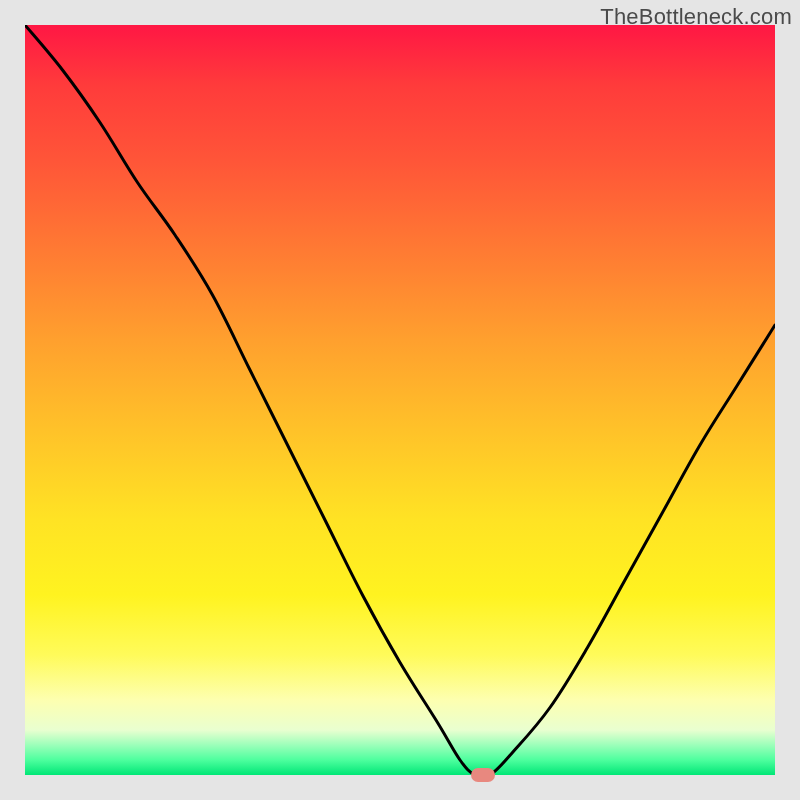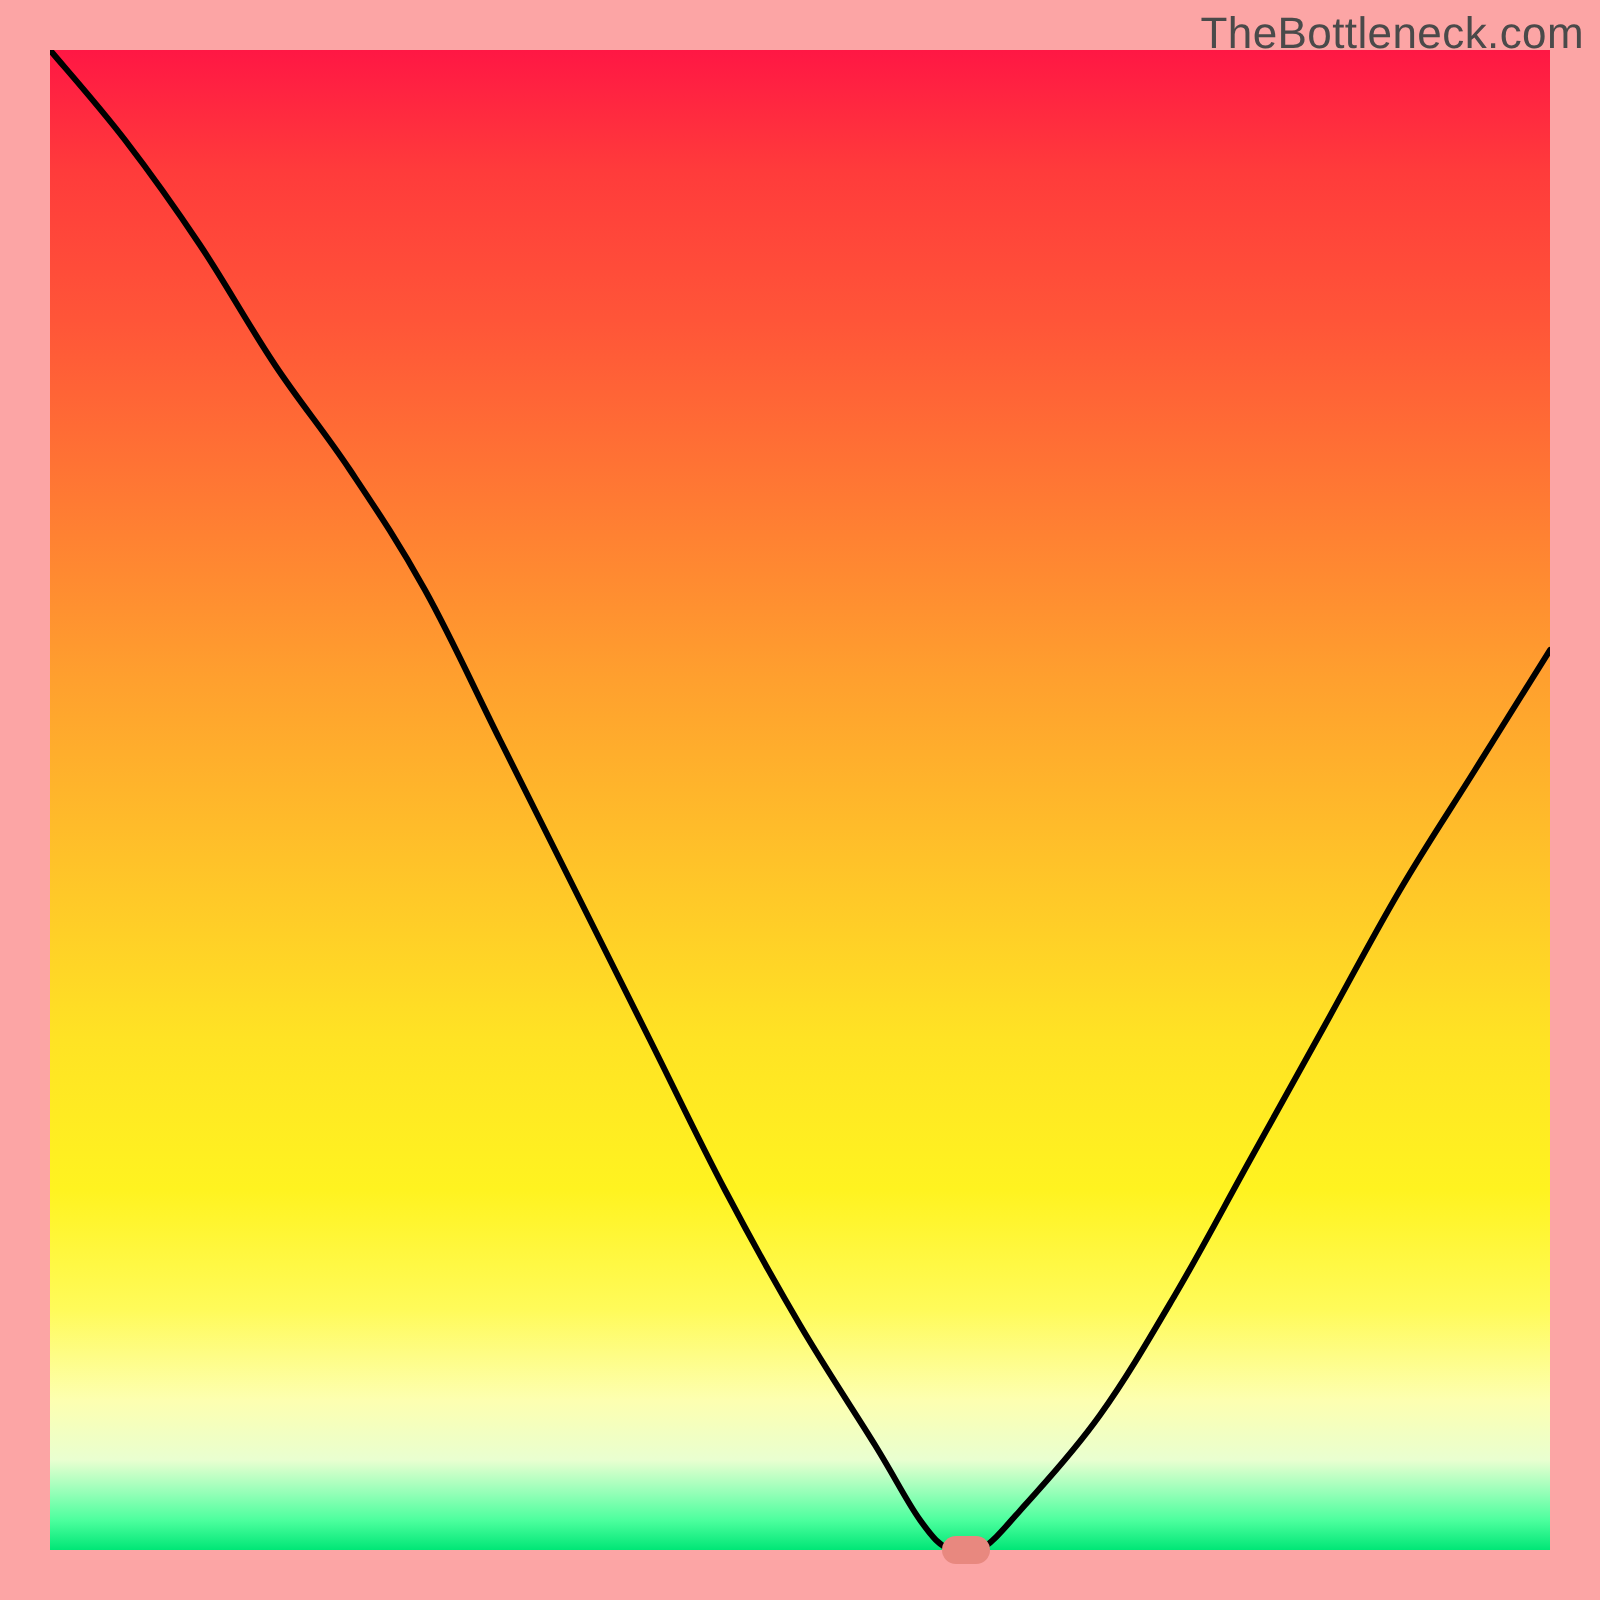--- a/index.html
+++ b/index.html
@@ -10,21 +10,21 @@
     background: #000;
     overflow: hidden;
     font-family: Arial, Helvetica, sans-serif;
   }
   .frame {
     position: absolute;
     left: 0;
     top: 0;
     width: 800px;
     height: 800px;
-    background: #fca5a5;
+    background: #e5e5e5;
   }
   .plot {
     position: absolute;
     left: 25px;
     top: 25px;
     width: 750px;
     height: 750px;
     background: linear-gradient(
       to bottom,
       #ff1744 0%,

